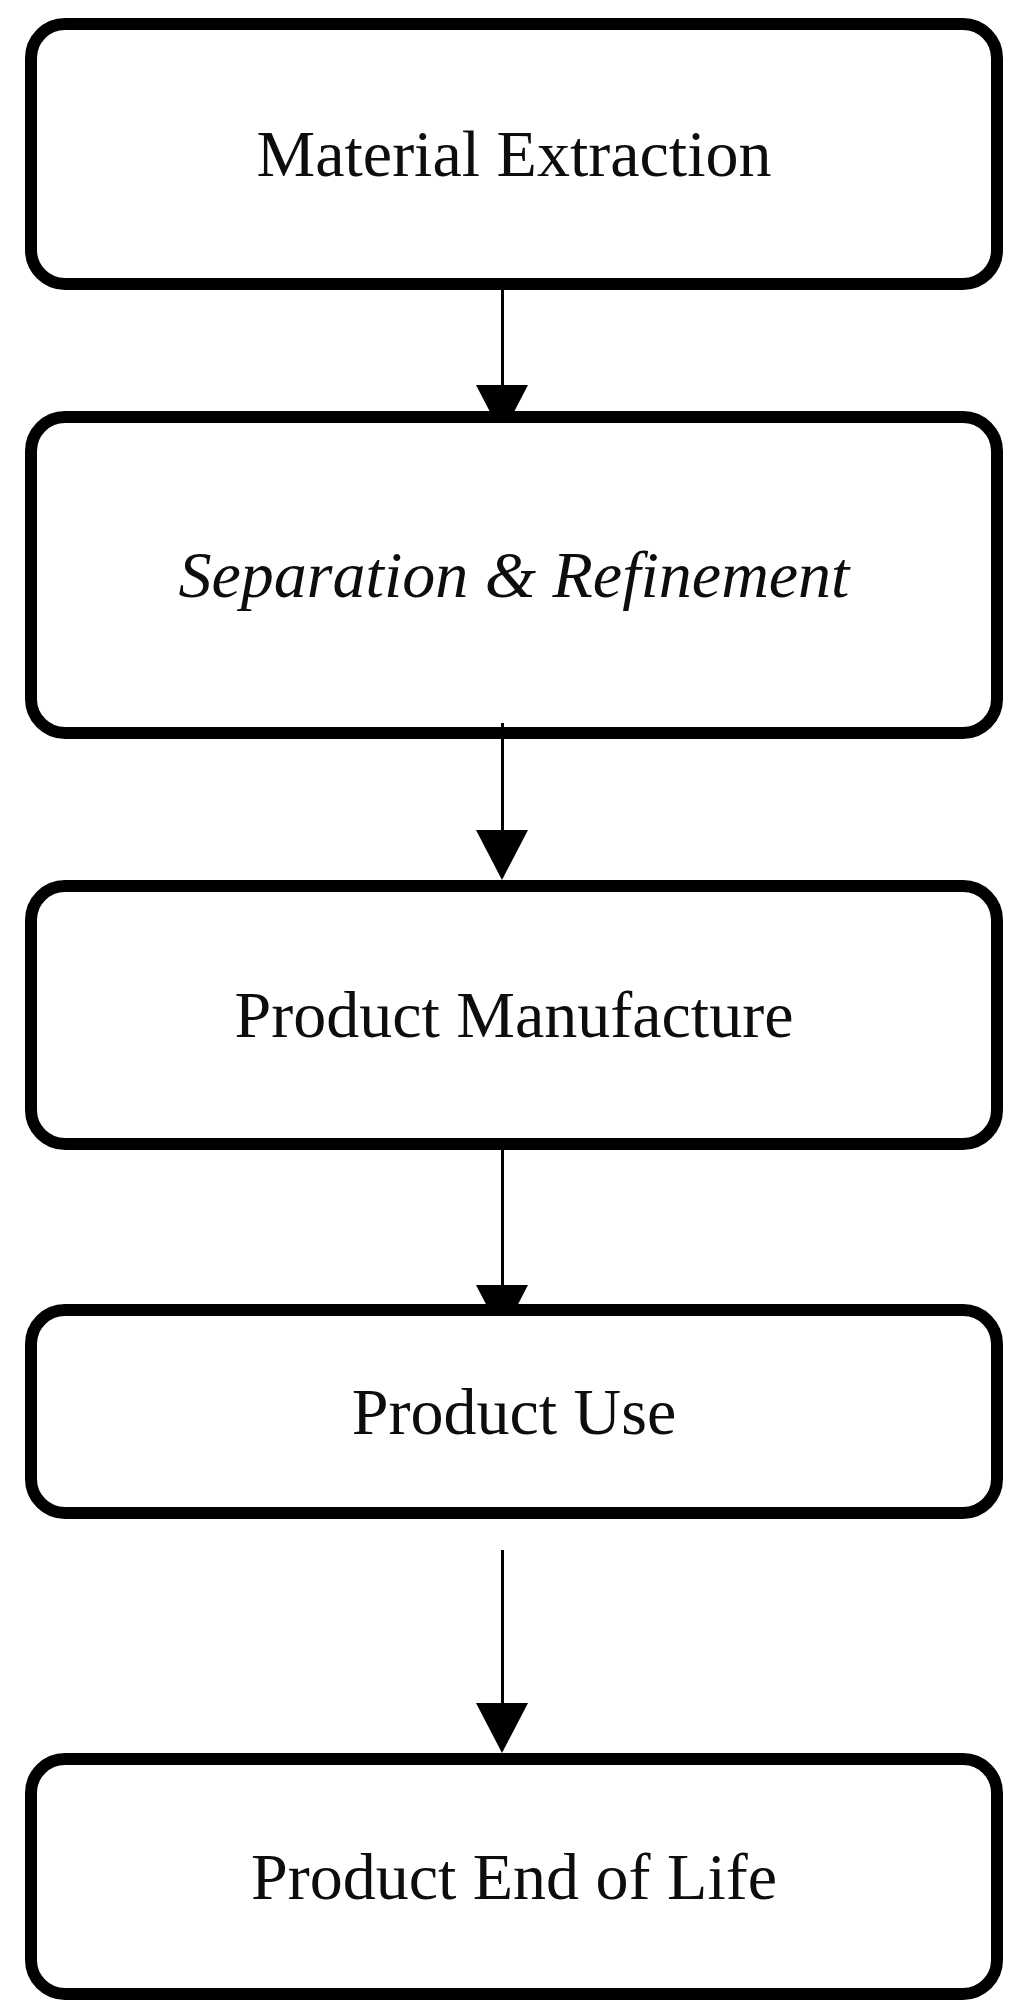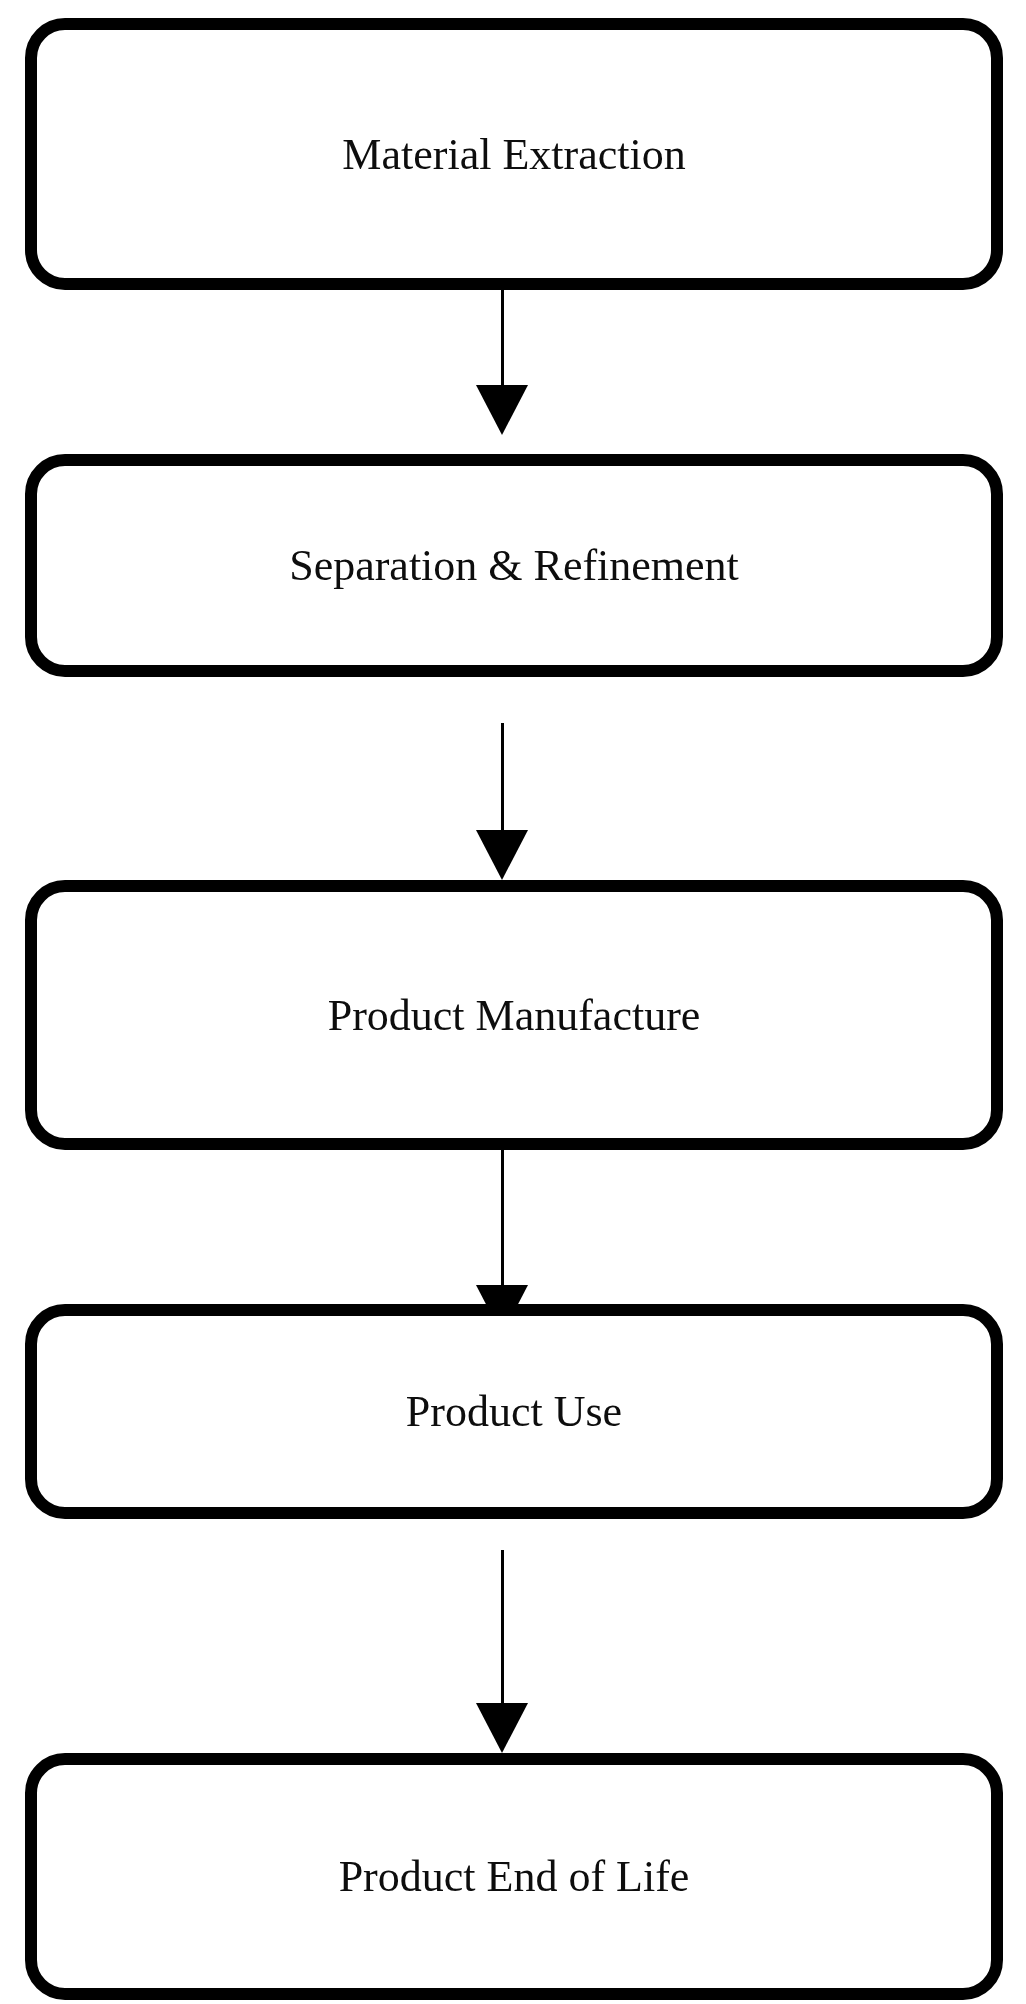--- a/index.html
+++ b/index.html
@@ -21,21 +21,21 @@
     box-sizing: border-box;
     background: #ffffff;
     border: 12px solid #000000;
     border-radius: 40px;
     display: flex;
     align-items: center;
     justify-content: center;
   }
   .node-label {
     font-family: "Liberation Serif", "DejaVu Serif", serif;
-    font-size: 44px;
+    font-size: 66px;
     font-weight: 400;
     color: #0d0d0d;
     white-space: nowrap;
     text-align: center;
   }
   .arrow {
     position: absolute;
     left: 476px;
     width: 52px;
     display: flex;
@@ -62,21 +62,21 @@
 
   <div class="node" style="top:18px; height:272px;">
     <span class="node-label">Material Extraction</span>
   </div>
 
   <div class="arrow" style="top:290px; height:145px;">
     <div class="arrow-line"></div>
     <div class="arrow-head"></div>
   </div>
 
-  <div class="node" style="top:454px; height:223px;">
+  <div class="node" style="top:411px; height:328px;font-style:italic;">
     <span class="node-label">Separation &amp; Refinement</span>
   </div>
 
   <div class="arrow" style="top:723px; height:157px;">
     <div class="arrow-line"></div>
     <div class="arrow-head"></div>
   </div>
 
   <div class="node" style="top:880px; height:270px;">
     <span class="node-label">Product Manufacture</span>

